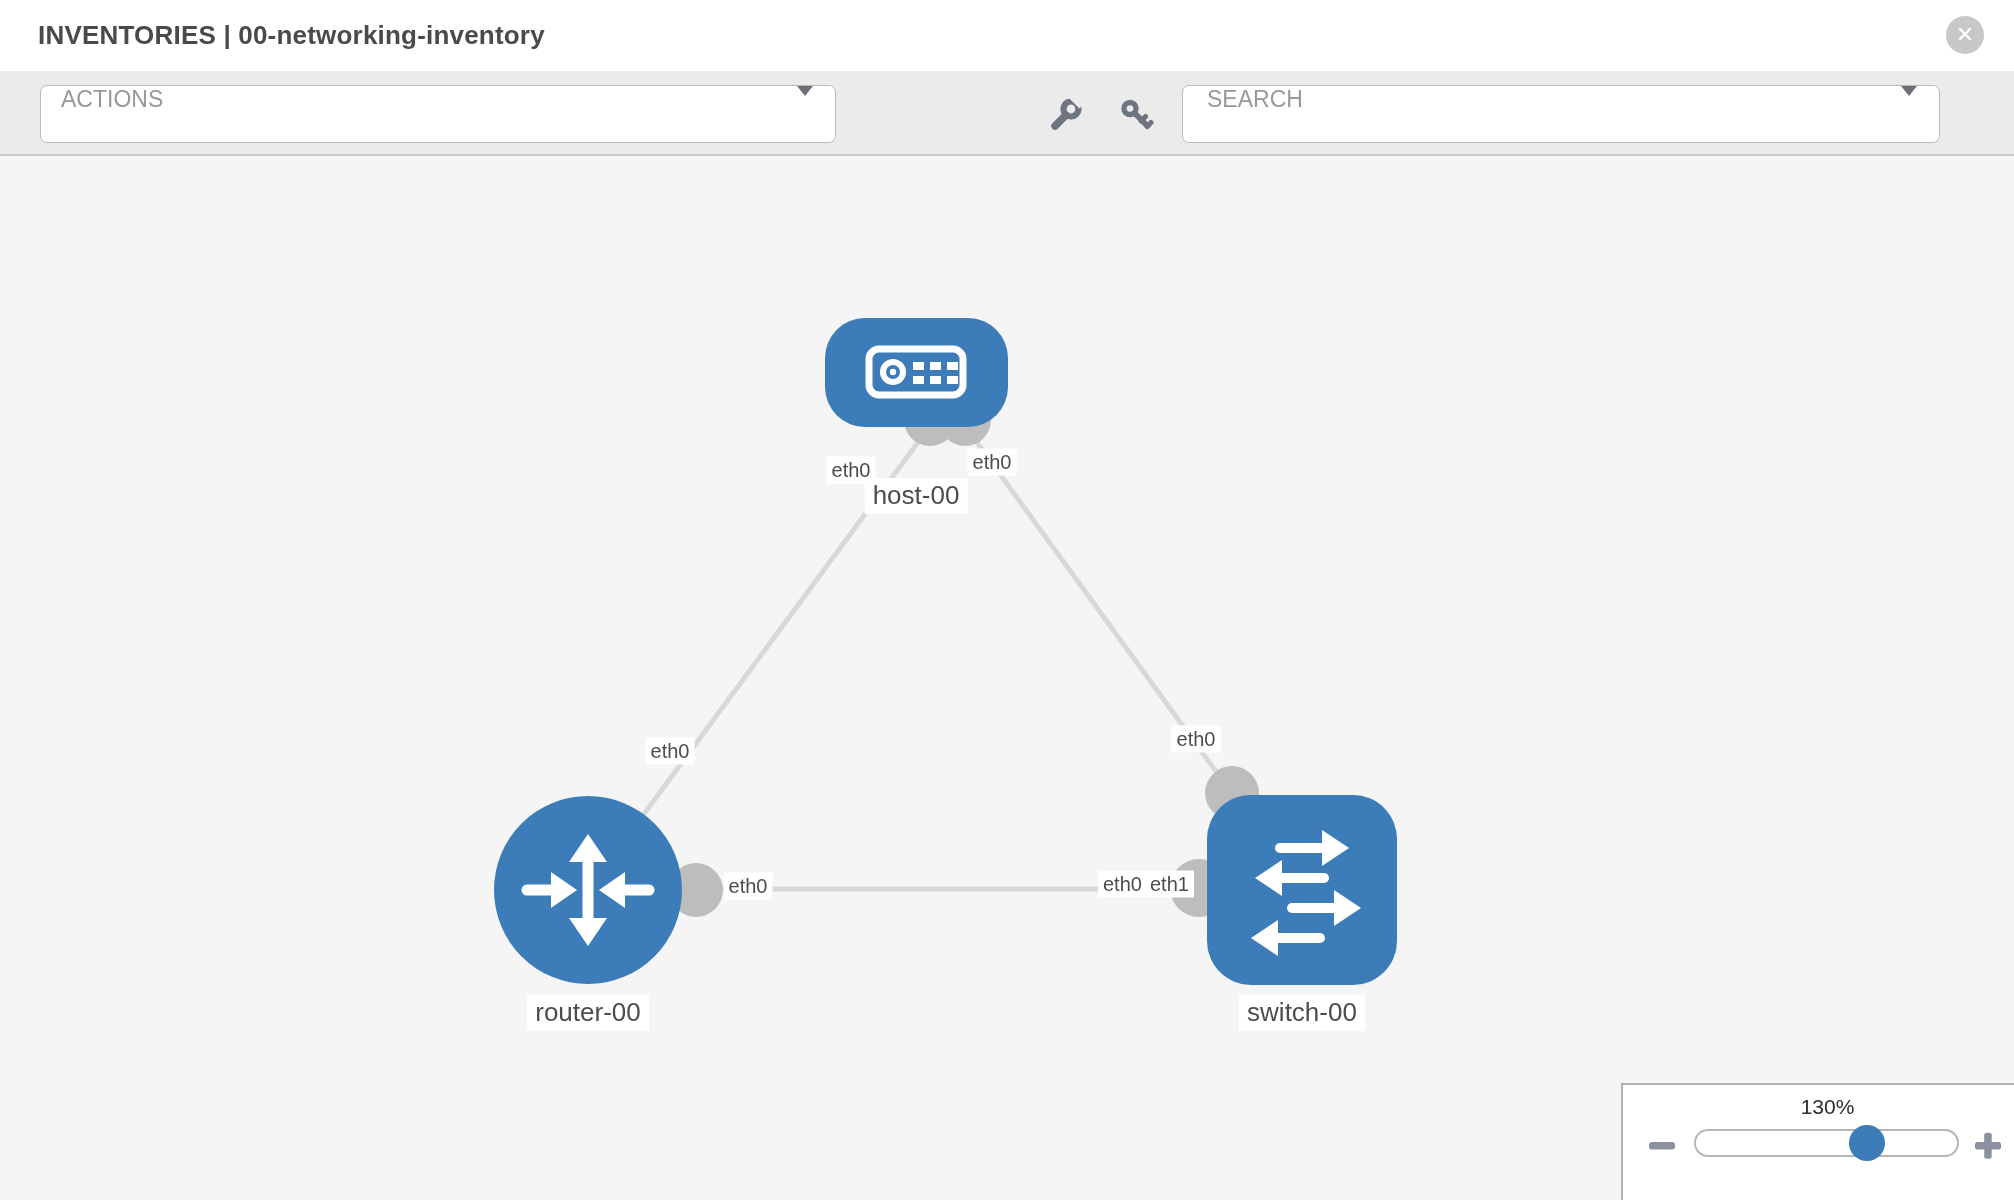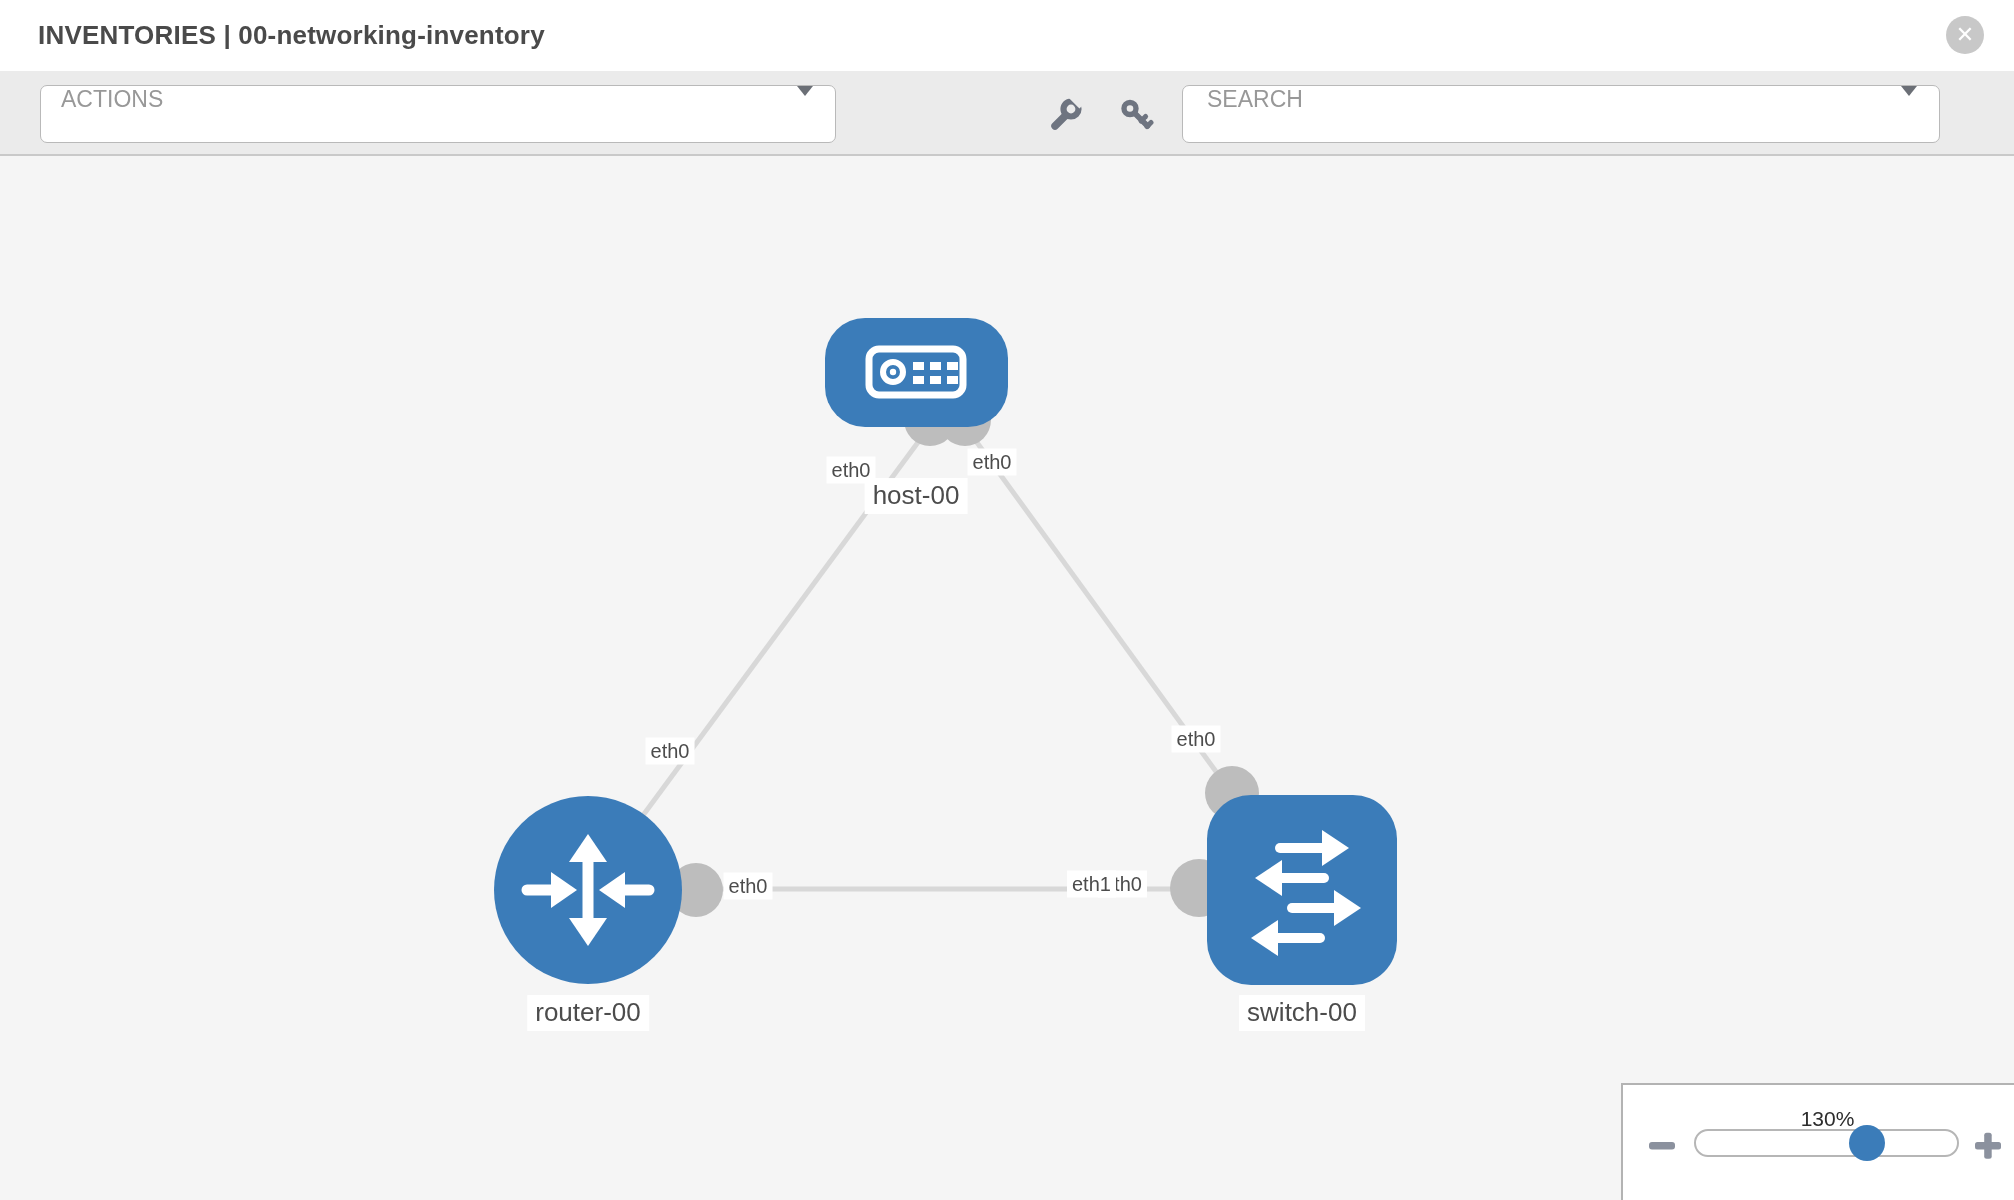--- a/index.html
+++ b/index.html
@@ -65,21 +65,21 @@
   .chip.if-label   { font-size: 20px; padding: 2px 5px;  transform: translate(-50%, -50%); }
   .chip.if-label.anchored { transform: translate(0, -50%); }
 
   
   .zoom-panel {
     position: absolute; left: 1621px; top: 1083px; width: 395px; height: 119px;
     background: #ffffff; border: 2px solid #b3b3b3; z-index: 5;
   }
   .zoom-level {
     position: absolute; left: 73px; top: 10px; width: 263px;
-    text-align: center; font-size: 21px; color: #2d2d2d; margin-top: 12px;
+    text-align: center; font-size: 21px; color: #2d2d2d;
   }
   .zoom-minus, .zoom-plus { position: absolute; top: 46px; width: 34px; height: 30px; cursor: pointer; }
   .zoom-minus { left: 22px; }
   .zoom-plus  { left: 348px; }
   .slider-track {
     position: absolute; left: 71px; top: 44px; width: 265px; height: 28px;
     background: #ffffff; border: 2px solid #b6b6b6; border-radius: 14px; cursor: pointer;
   }
   .slider-thumb {
     position: absolute; left: 226px; top: 40px; width: 36px; height: 36px;
@@ -155,21 +155,21 @@
 <div class="chip node-label" style="left:1302px; top:1013px;">switch-00</div>
 
 <div class="chip if-label" style="left:851px; top:470px;">eth0</div>
 <div class="chip if-label" style="left:670px; top:751px;">eth0</div>
 
 <div class="chip if-label" style="left:992px; top:462px;">eth0</div>
 <div class="chip if-label" style="left:1196px; top:739px;">eth0</div>
 
 <div class="chip if-label" style="left:748px; top:886px;">eth0</div>
 <div class="chip if-label anchored" style="left:1098px; top:884px; z-index:2;">eth0</div>
-<div class="chip if-label anchored" style="left:1067px; top:884px; z-index:3;">eth1</div>
+<div class="chip if-label anchored" style="left:1145px; top:884px; z-index:3;">eth1</div>
 
 <div class="header">
   <div class="page-title">INVENTORIES | 00-networking-inventory</div>
   <div class="close-btn">
     <span>✕</span>
   </div>
 </div>
 
 <div class="toolbar">
   <div class="dropdown dropdown-actions">

